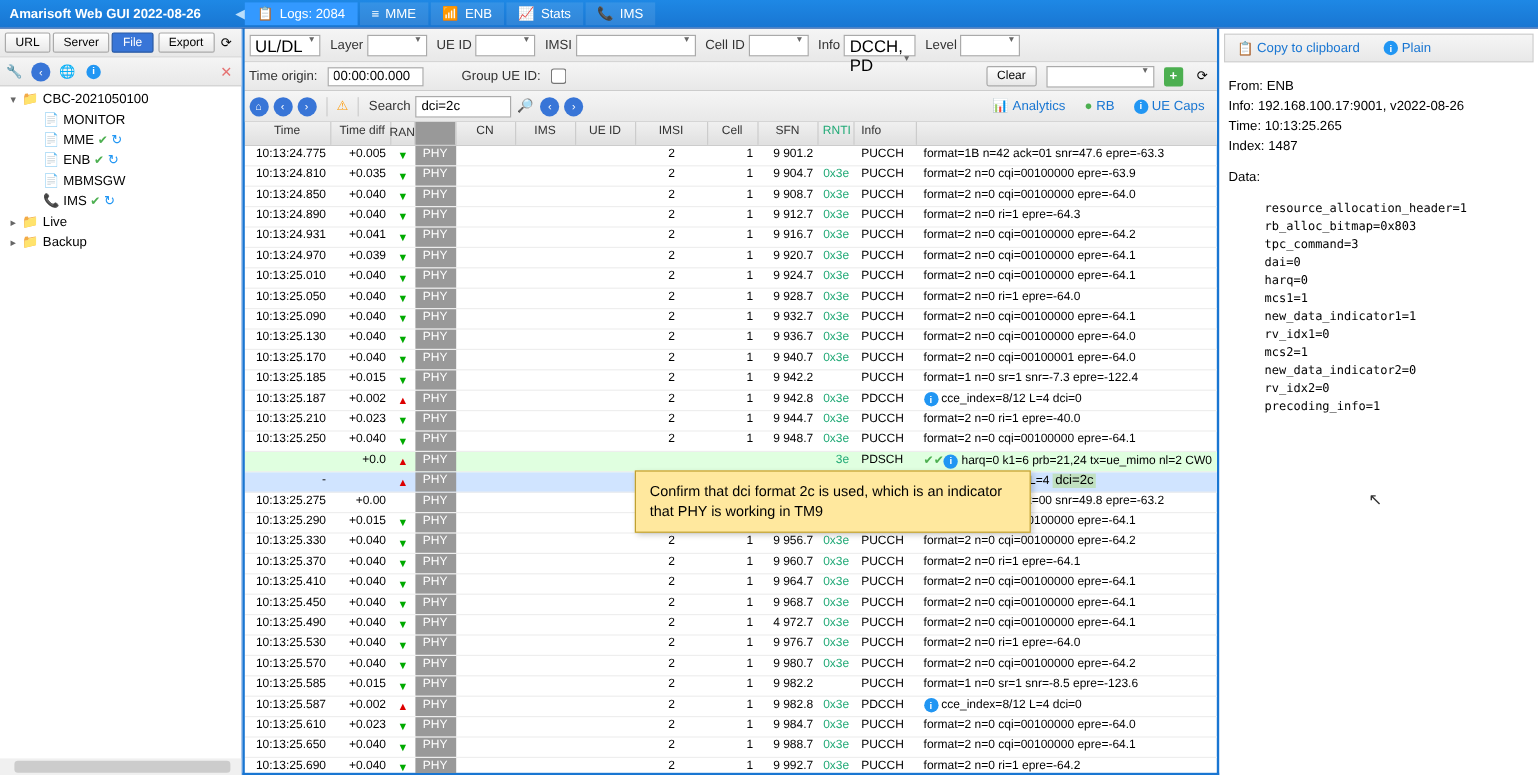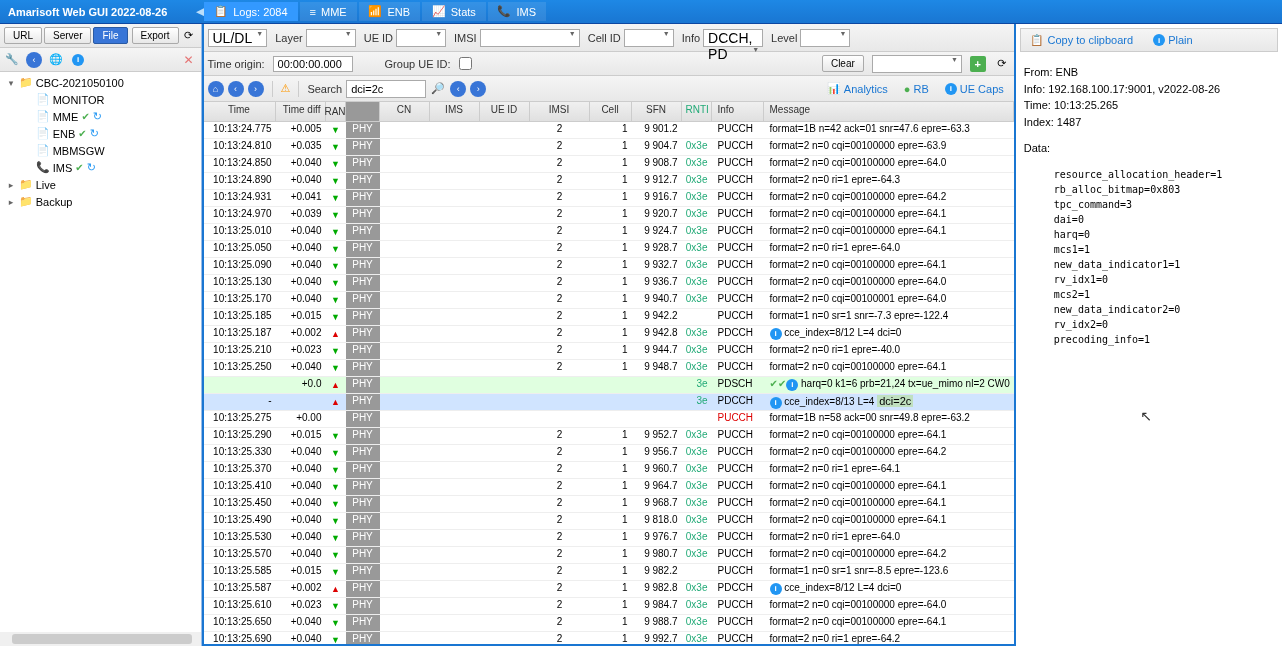--- a/index.html
+++ b/index.html
@@ -258,21 +258,20 @@
           <div class="log-header-cell col-ran">RAN</div>
           <div class="log-header-cell col-phy"></div>
           <div class="log-header-cell col-cn">CN</div>
           <div class="log-header-cell col-ims">IMS</div>
           <div class="log-header-cell col-ueid">UE ID</div>
           <div class="log-header-cell col-imsi">IMSI</div>
           <div class="log-header-cell col-cell">Cell</div>
           <div class="log-header-cell col-sfn">SFN</div>
           <div class="log-header-cell col-rnti">RNTI</div>
           <div class="log-header-cell col-info">Info</div>
-          <div class="log-header-cell col-msg">Message</div>
         </div>
       <div class="log-rows" id="log-rows">
           <div class="log-row">
             <div class="log-cell col-time">10:13:24.775</div>
             <div class="log-cell col-diff">+0.005</div>
             <div class="log-cell col-ran">
               <span class="arrow-down">▼</span>
             </div>
             <div class="log-cell col-phy">PHY</div>
             <div class="log-cell col-cn"></div>
@@ -662,21 +661,21 @@
             <div class="log-cell col-diff">+0.040</div>
             <div class="log-cell col-ran">
               <span class="arrow-down">▼</span>
             </div>
             <div class="log-cell col-phy">PHY</div>
             <div class="log-cell col-cn"></div>
             <div class="log-cell col-ims"></div>
             <div class="log-cell col-ueid"></div>
             <div class="log-cell col-imsi">2</div>
             <div class="log-cell col-cell">1</div>
-            <div class="log-cell col-sfn">9 818.0</div>
+            <div class="log-cell col-sfn">4 972.7</div>
             <div class="log-cell col-rnti">0x3e</div>
             <div class="log-cell col-info" style="">PUCCH</div>
             <div class="log-cell col-msg">format=2 n=0 cqi=00100000 epre=-64.1</div>
           </div>
           <div class="log-row">
             <div class="log-cell col-time">10:13:25.530</div>
             <div class="log-cell col-diff">+0.040</div>
             <div class="log-cell col-ran">
               <span class="arrow-down">▼</span>
             </div>
@@ -789,20 +788,21 @@
             <div class="log-cell col-imsi">2</div>
             <div class="log-cell col-cell">1</div>
             <div class="log-cell col-sfn">9 992.7</div>
             <div class="log-cell col-rnti">0x3e</div>
             <div class="log-cell col-info" style="">PUCCH</div>
             <div class="log-cell col-msg">format=2 n=0 ri=1 epre=-64.2</div>
           </div>
         </div>
     </div>
 
+    <div class="callout" style="left:325px; top:368px; width:330px;">Confirm that dci format 2c is used, which is an indicator that PHY is working in TM9</div>
   </div>
 
   <div class="right-panel">
     <div class="right-toolbar">
       <span class="action-link">📋<span>Copy to clipboard</span></span>
       <span class="action-link">
           <span class="info-icon">i</span>
           <span>Plain</span>
         </span>
     </div>

